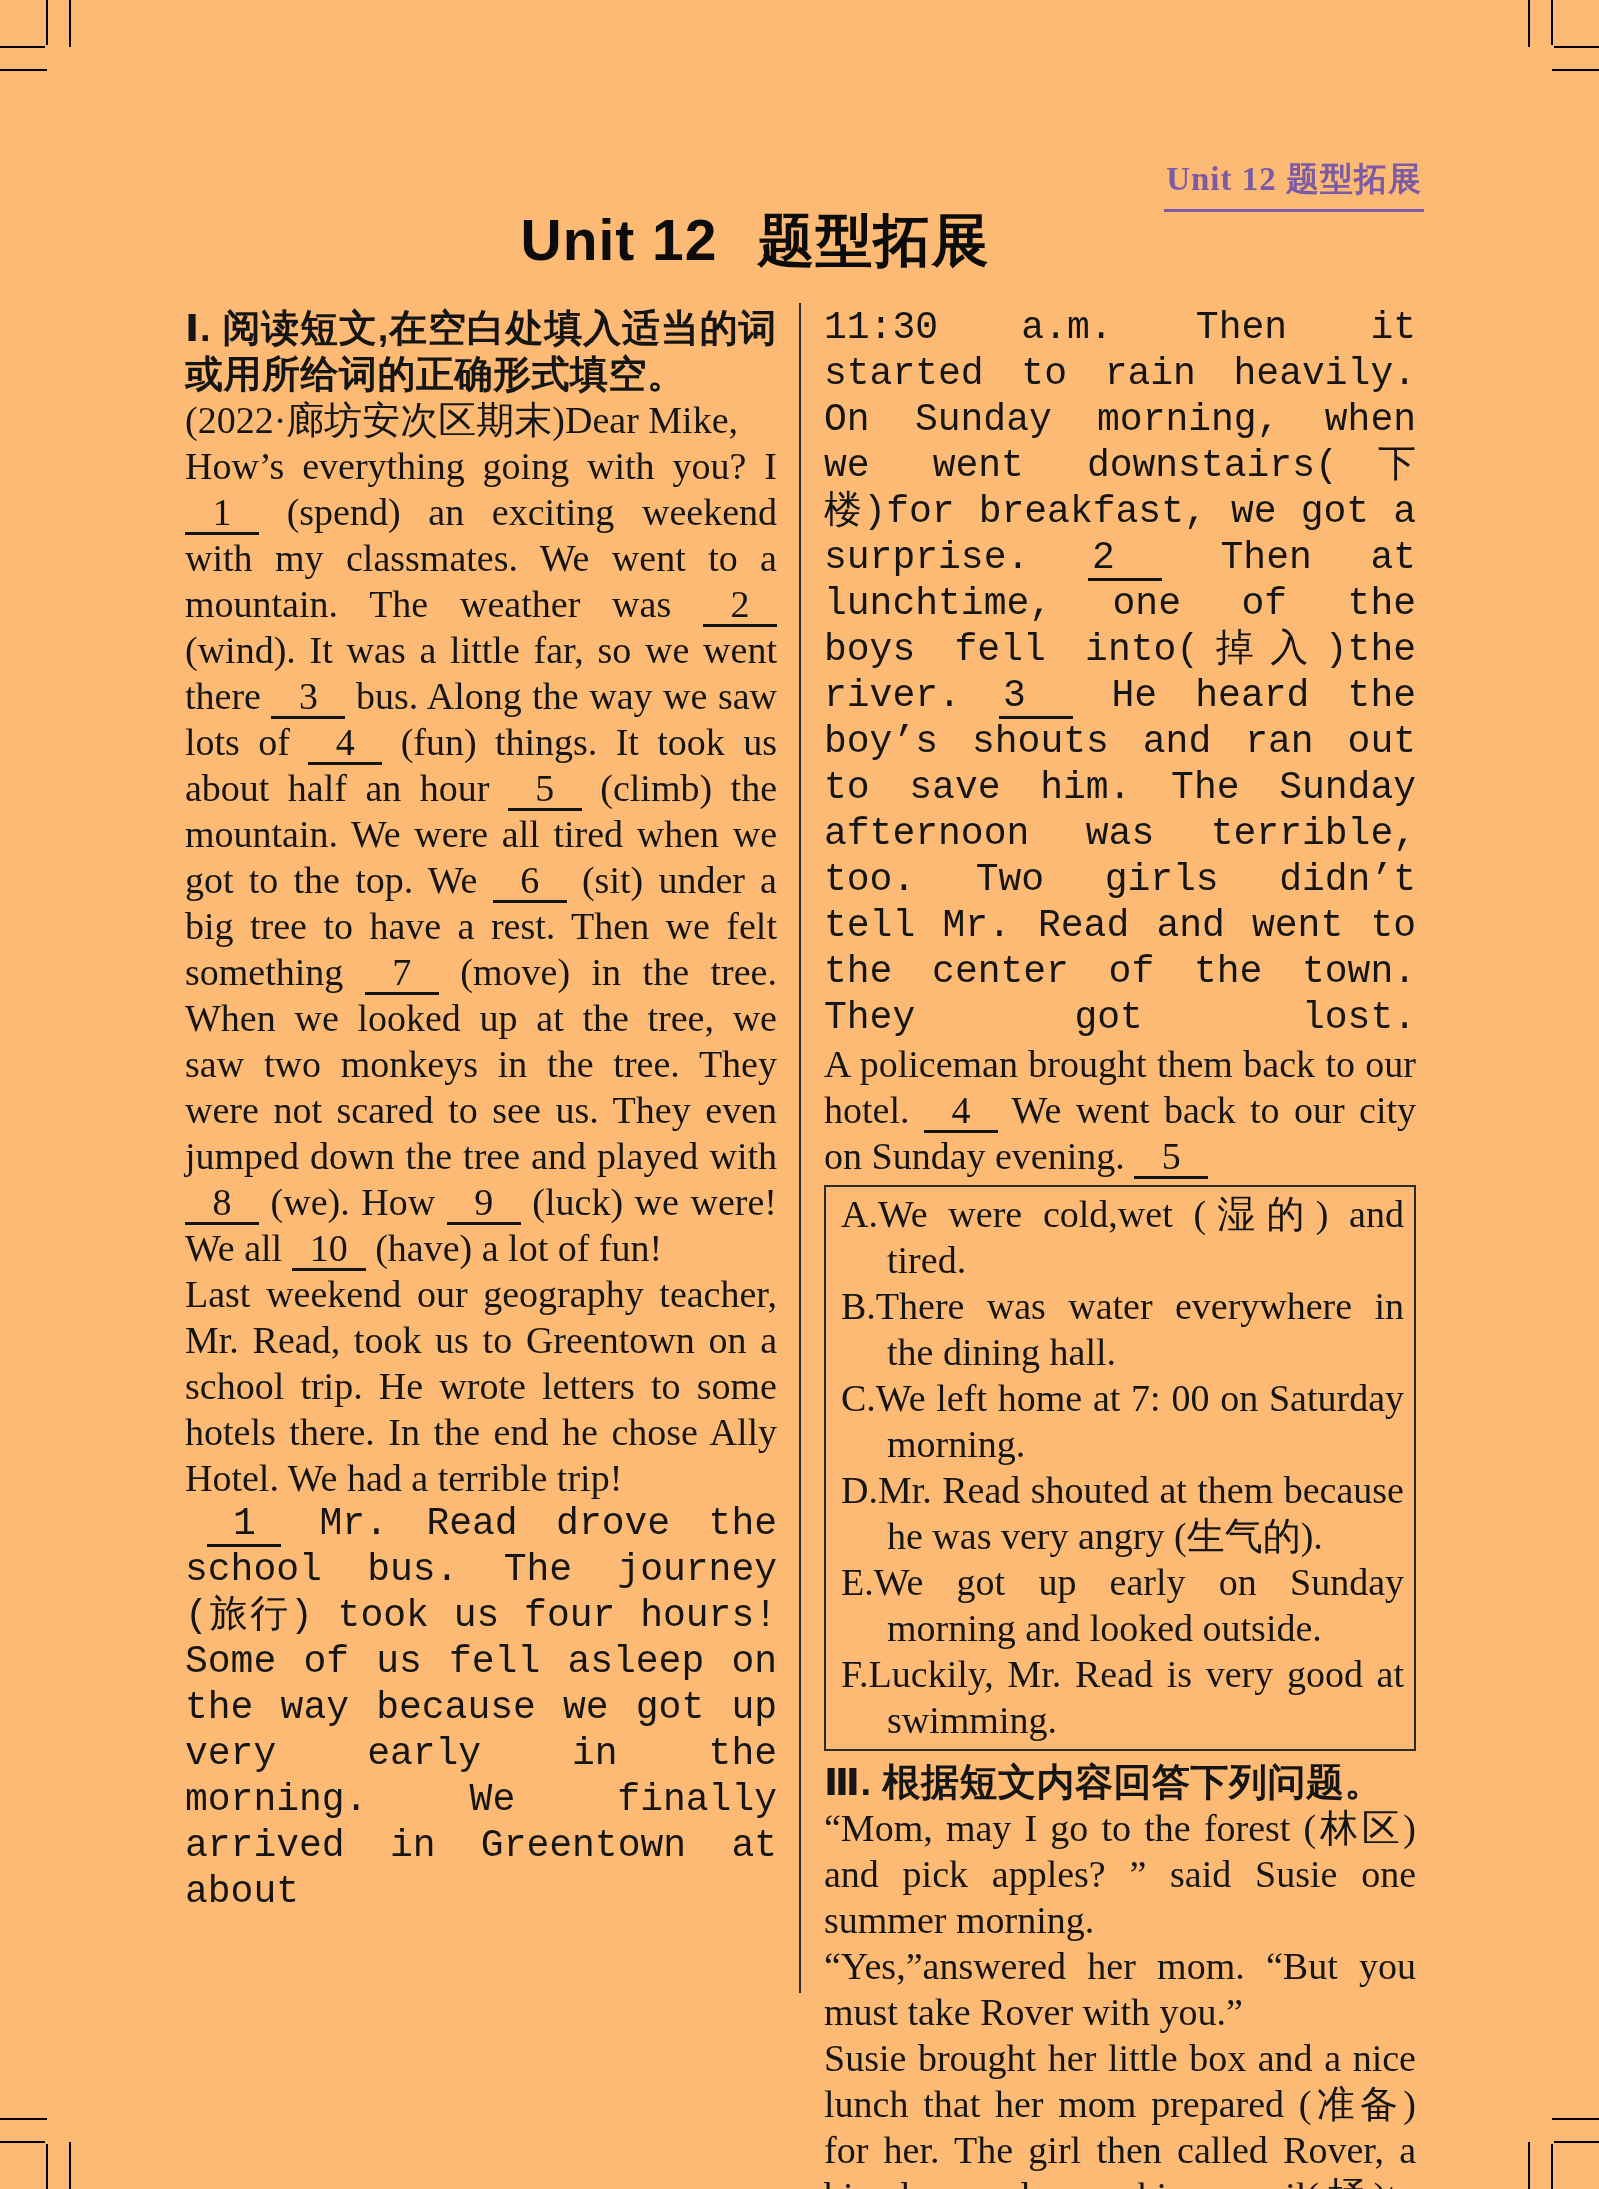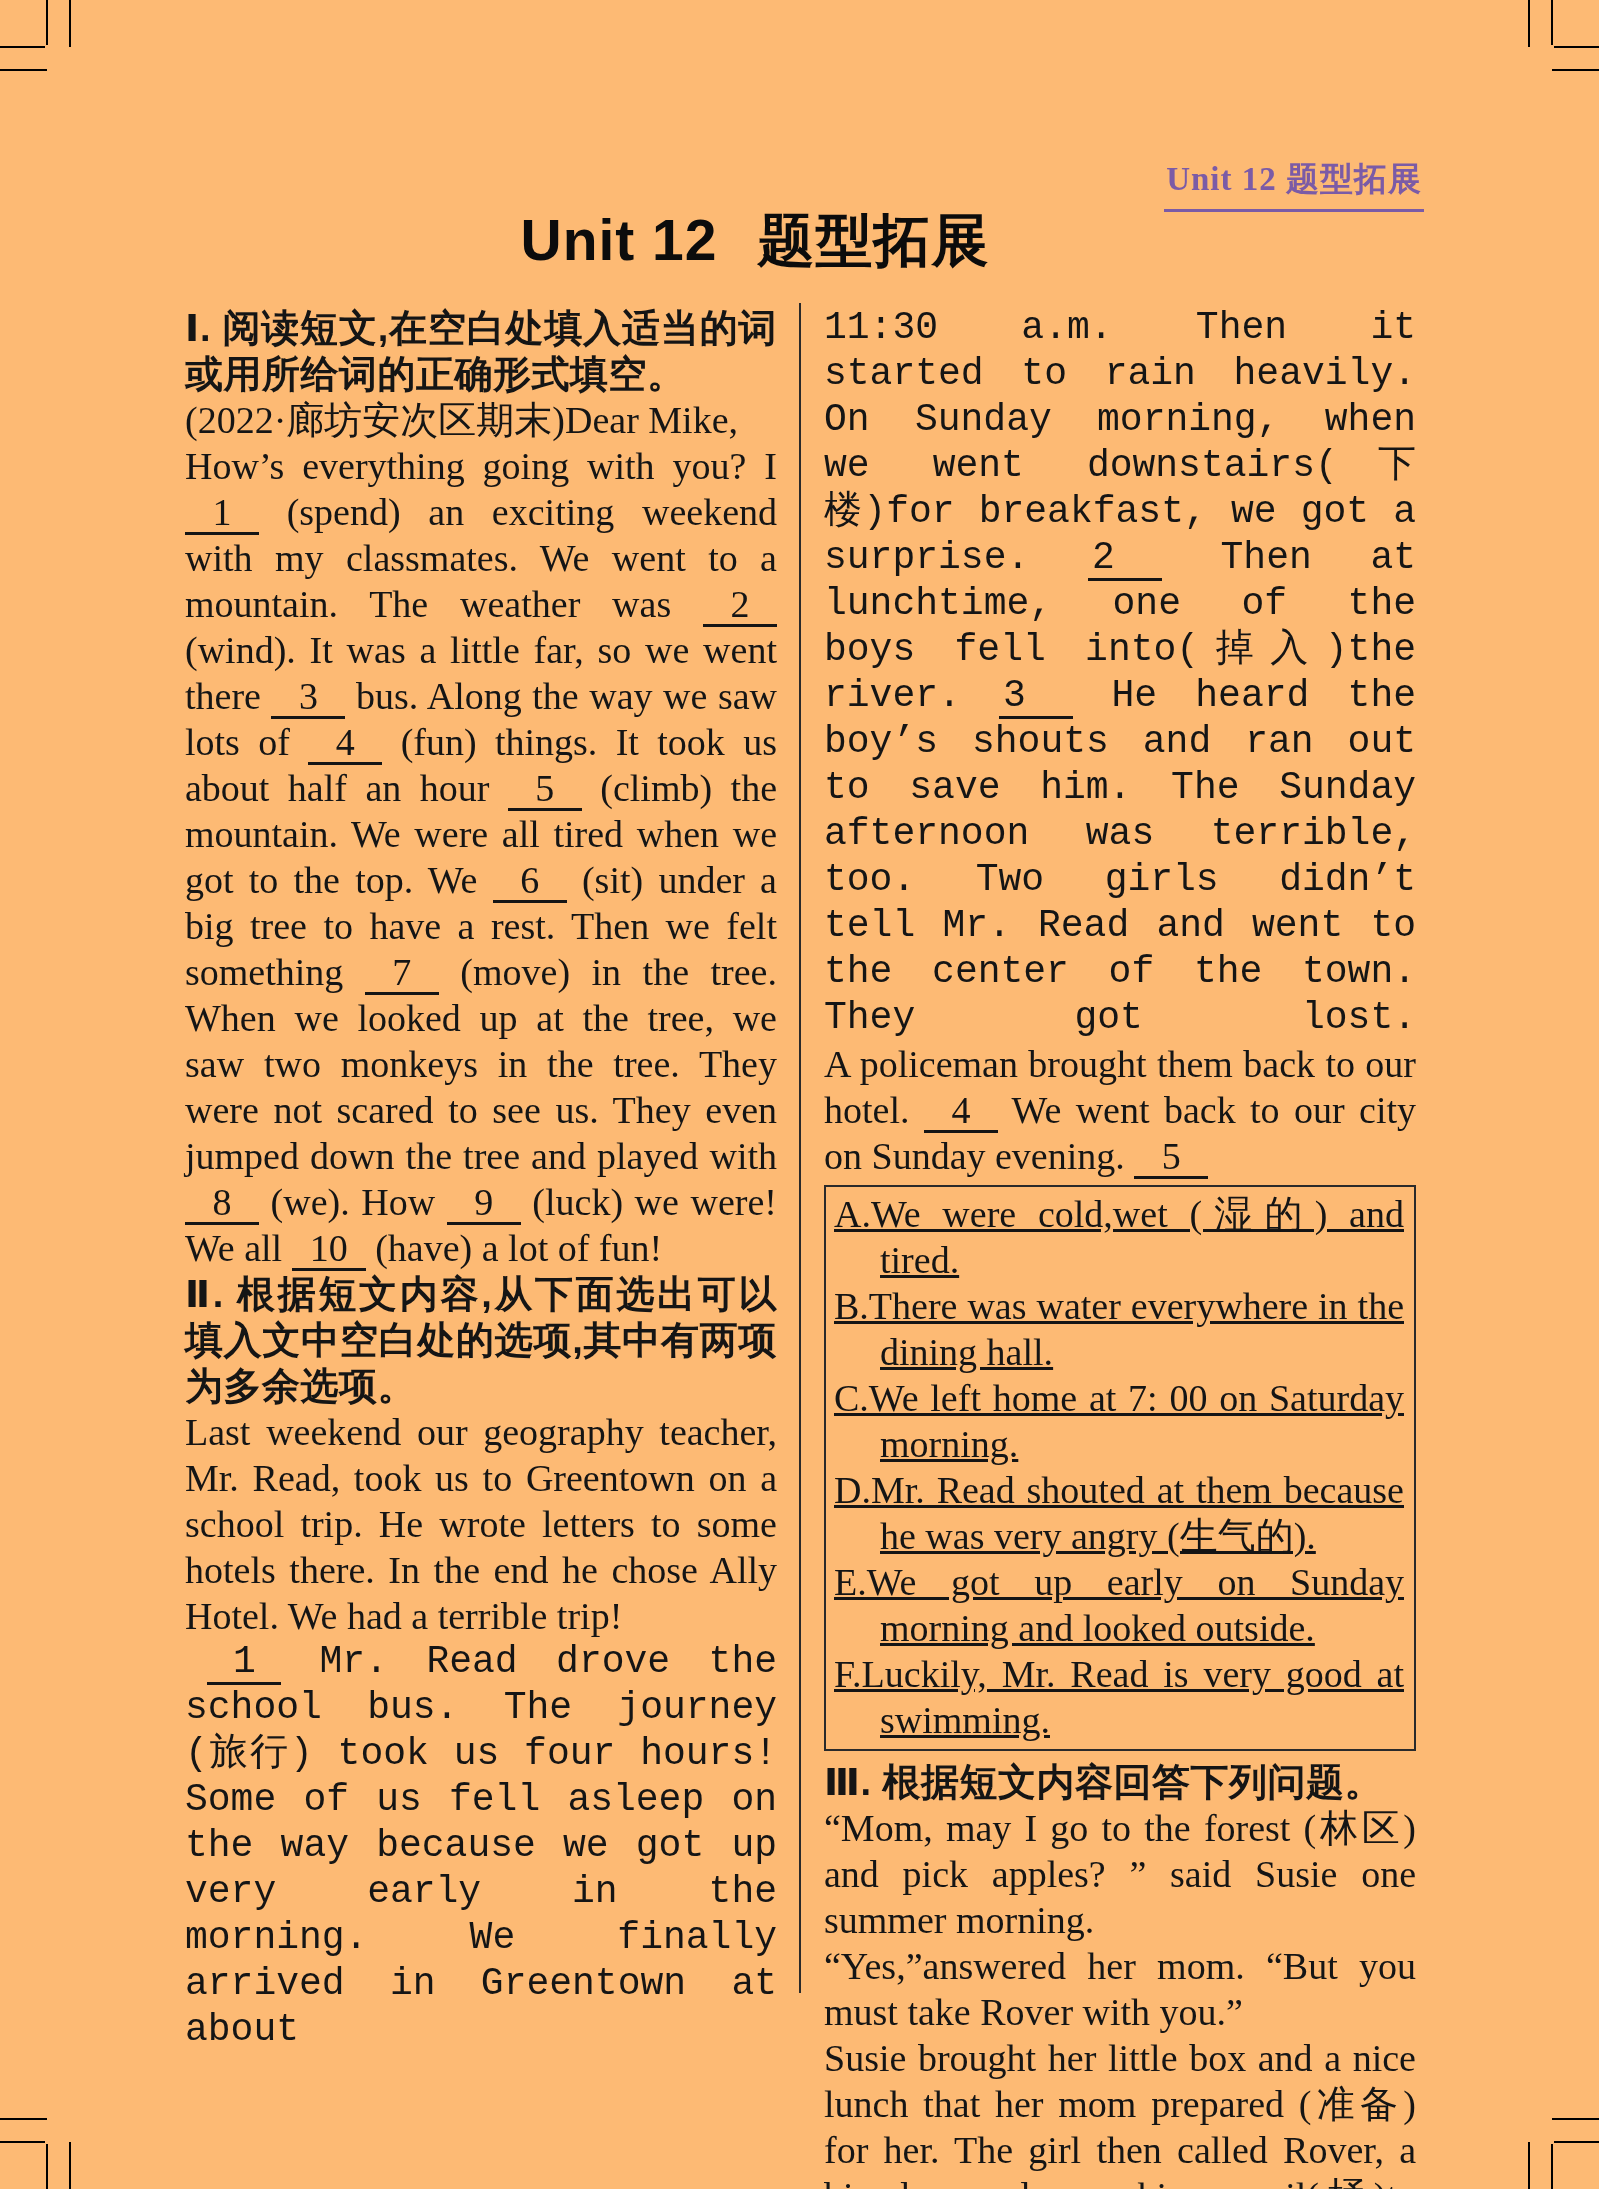--- a/index.html
+++ b/index.html
@@ -49,21 +49,21 @@
     width:2px;height:1690px;background:#2a2a2a;
   }
   .blank{
     display:inline-block;min-width:66px;height:40px;line-height:40px;
     text-align:center;border-bottom:3px solid #151515;
     padding:0 4px;vertical-align:baseline;
   }
   .options-box{
     box-sizing:border-box;width:100%;
     border:2px solid #2a2a2a;
-    margin:6px 0 8px 0;padding:4px 10px 6px 8px;text-decoration:underline;
+    margin:6px 0 8px 0;padding:4px 10px 6px 15px;
   }
   .opt{padding-left:46px;text-indent:-46px;text-align:justify;}
 </style>
 </head>
 <body>
 
 <div class="page">
 
   <div class="mark" style="left:46px;top:0;width:2px;height:45px;"></div>
   <div class="mark" style="left:69px;top:0;width:2px;height:47px;"></div>
@@ -86,21 +86,20 @@
   <div class="mark" style="right:0;bottom:69px;width:47px;height:2px;"></div>
 
   <div class="running-head">Unit 12 题型拓展</div>
 
   <h1 class="title"><span class="title-en">Unit 12</span><span class="title-cn">题型拓展</span></h1>
 
   <div class="col col-left">
     <p class="heading">Ⅰ. 阅读短文,在空白处填入适当的词或用所给词的正确形式填空。</p>
     <p>(2022·廊坊安次区期末)Dear Mike,</p>
     <p>How’s everything going with you?  I <span class="blank">1</span> (spend) an exciting weekend with my classmates. We went to a mountain. The weather was <span class="blank">2</span> (wind). It was a little far, so we went there <span class="blank">3</span> bus. Along the way we saw lots of <span class="blank">4</span> (fun) things. It took us about half an hour <span class="blank">5</span> (climb) the mountain. We were all tired when we got to the top. We <span class="blank">6</span> (sit) under a big tree to have a rest. Then we felt something <span class="blank">7</span> (move) in the tree. When we looked up at the tree, we saw two monkeys in the tree. They were not scared to see us. They even jumped down the tree and played with <span class="blank">8</span> (we). How <span class="blank">9</span> (luck) we were! We all <span class="blank">10</span> (have) a lot of fun!</p>
-    <p class="heading">Ⅱ. 根据短文内容,从下面选出可以填入文中空白处的选项,其中有两项为多余选项。</p>
     <p>Last weekend our geography teacher, Mr. Read, took us to Greentown on a school trip. He wrote letters to some hotels there. In the end he chose Ally Hotel. We had a terrible trip!</p>
     <p class="indent cont"><span class="blank">1</span> Mr. Read drove the school bus. The journey (旅行) took us four hours! Some of us fell asleep on the way because we got up very early in the morning. We finally arrived in Greentown at about</p>
   </div>
 
   <div class="divider"></div>
 
   <div class="col col-right">
     <p class="cont">11:30 a.m. Then it started to rain heavily. On Sunday morning, when we went downstairs(下楼)for breakfast, we got a surprise. <span class="blank">2</span> Then at lunchtime, one of the boys fell into(掉入)the river. <span class="blank">3</span> He heard the boy’s shouts and ran out to save him. The Sunday afternoon was terrible, too. Two girls didn’t tell Mr. Read and went to the center of the town. They got lost.</p>
     <p>A policeman brought them back to our hotel. <span class="blank">4</span> We went back to our city on Sunday evening. <span class="blank">5</span></p>
     <div class="options-box">

